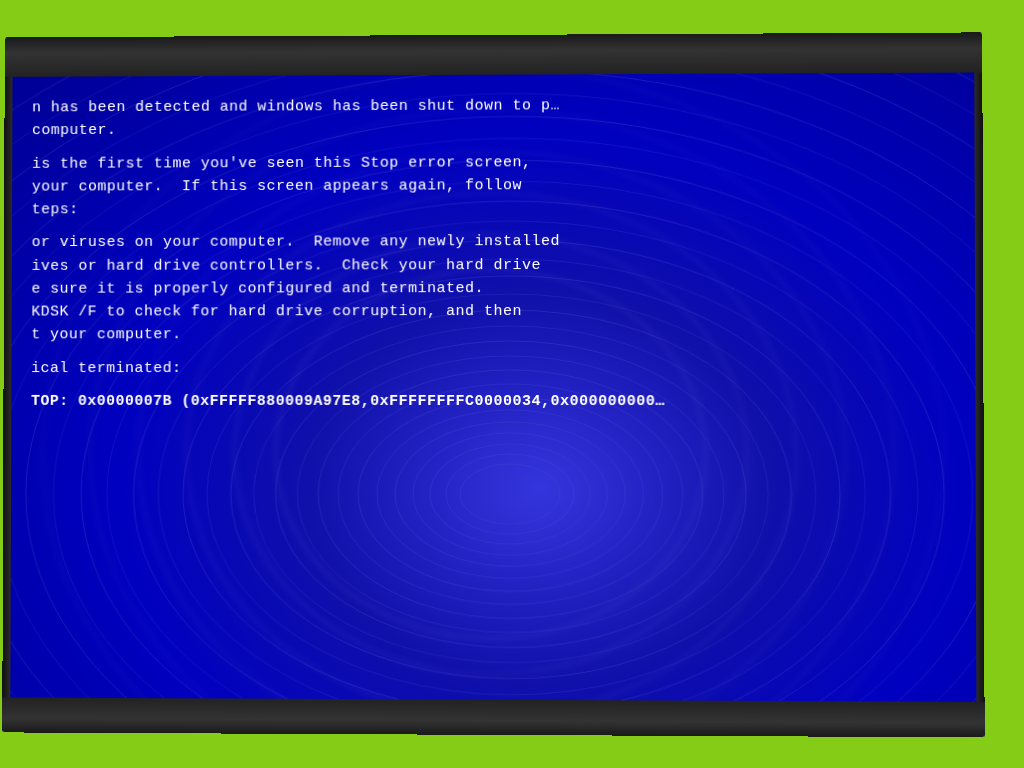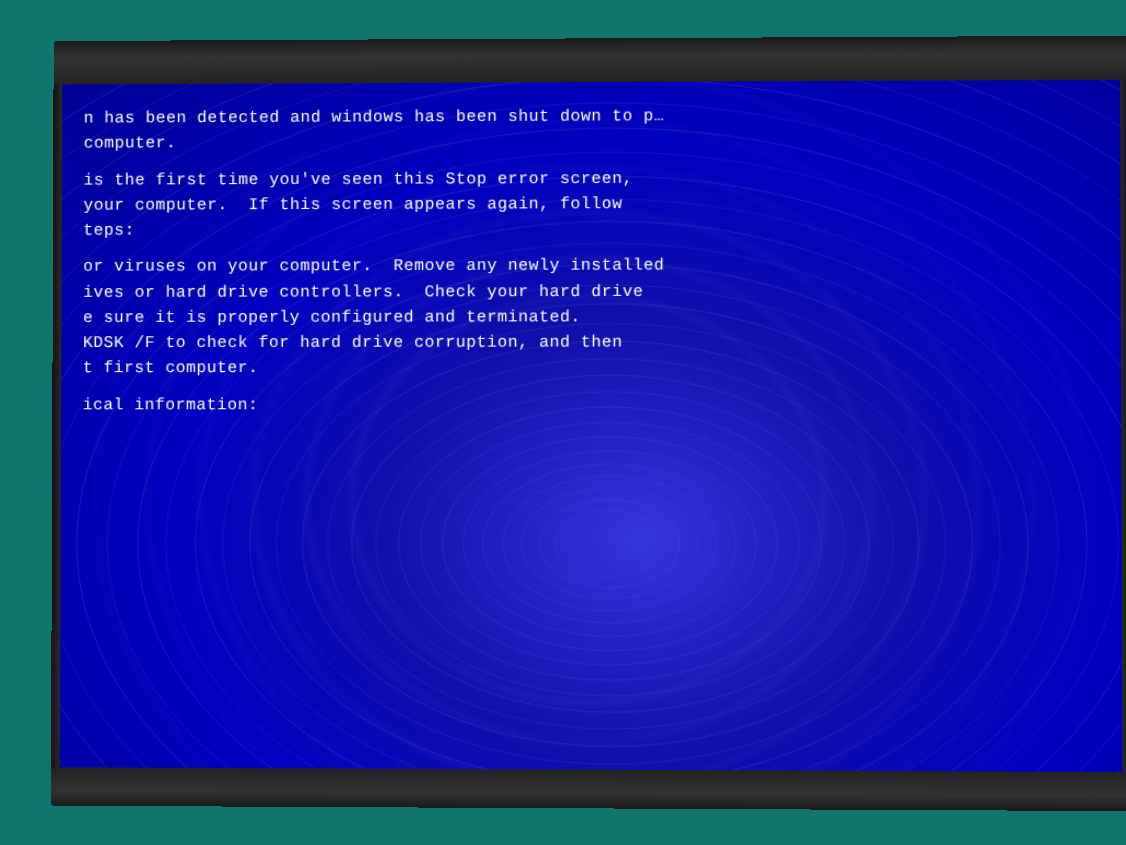--- a/index.html
+++ b/index.html
@@ -14,25 +14,25 @@
       overflow: hidden;
       background: #000;
       display: flex;
       align-items: center;
       justify-content: center;
     }
 
     .screen-bezel {
       width: 1024px;
       height: 768px;
-      background: #0f766e;
+      background: #84cc16;
       position: relative;
       display: flex;
       align-items: center;
-      justify-content: flex-end;
+      justify-content: flex-start;
     }
 
     .monitor-screen {
       width: 980px;
       height: 700px;
       position: relative;
       overflow: hidden;
       background: #0000c8;
       border-radius: 4px;
     }
@@ -237,20 +237,21 @@
       <span class="bsod-line">computer.</span>
       <span class="spacer"></span>
       <span class="bsod-line">is the first time you've seen this Stop error screen,</span>
       <span class="bsod-line">your computer.  If this screen appears again, follow</span>
       <span class="bsod-line">teps:</span>
       <span class="spacer"></span>
       <span class="bsod-line">or viruses on your computer.  Remove any newly installed</span>
       <span class="bsod-line">ives or hard drive controllers.  Check your hard drive</span>
       <span class="bsod-line">e sure it is properly configured and terminated.</span>
       <span class="bsod-line">KDSK /F to check for hard drive corruption, and then</span>
-      <span class="bsod-line">t first computer.</span>
-      <span class="spacer"></span>
-      <span class="bsod-line">ical information:</span>
-      <span class="spacer"></span>
+      <span class="bsod-line">t your computer.</span>
+      <span class="spacer"></span>
+      <span class="bsod-line">ical terminated:</span>
+      <span class="spacer"></span>
+      <span class="bsod-line bold">TOP: 0x0000007B (0xFFFFF880009A97E8,0xFFFFFFFFC0000034,0x000000000…</span>
     </div>
 
   </div>
 </div>
 
 </body></html>

